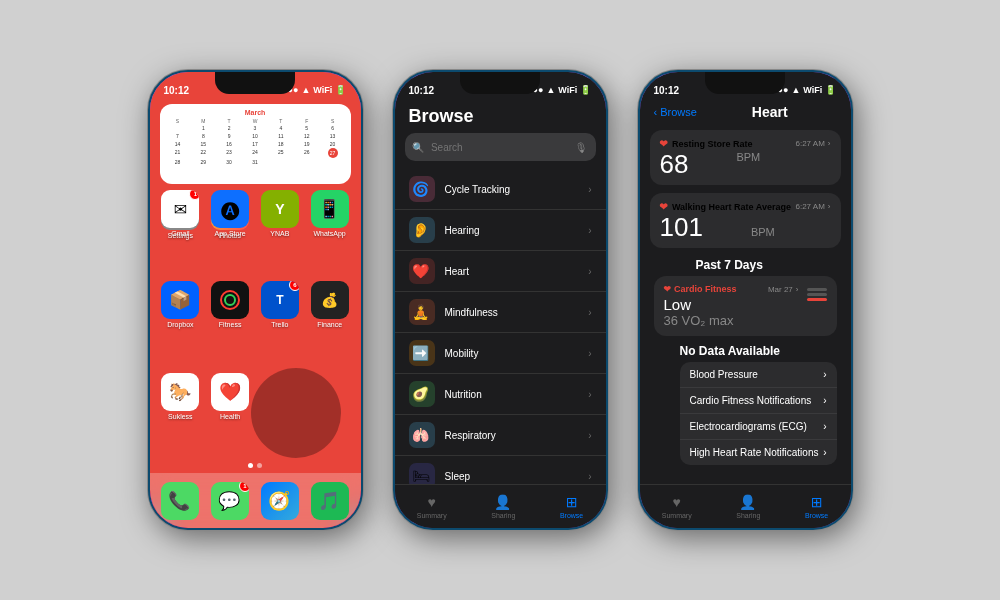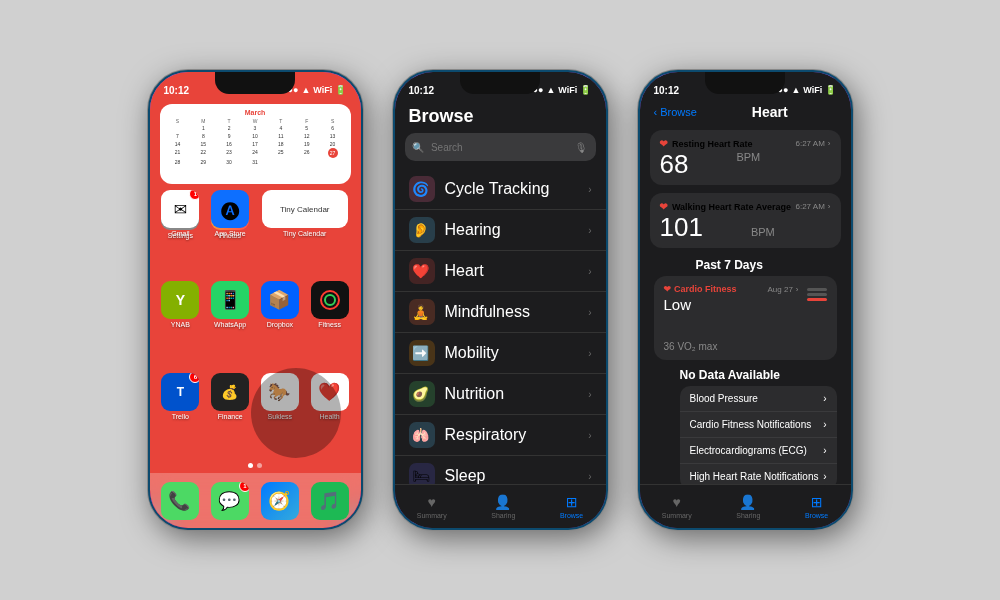--- a/index.html
+++ b/index.html
@@ -248,21 +248,21 @@
       height: 26px;
       border-radius: 7px;
       display: flex;
       align-items: center;
       justify-content: center;
       font-size: 14px;
       flex-shrink: 0;
     }
     .browse-item-label {
       flex: 1;
-      font-size: 16px;
+      font-size: 10px;
       color: white;
     }
     .browse-chevron { color: #666; font-size: 10px; }
 
     
     .tab-bar {
       height: 44px;
       background: #1c1c1e;
       border-top: 0.5px solid #333;
       display: flex;
@@ -335,21 +335,21 @@
     }
     .cardio-card-main { flex: 1; }
     .cardio-card-header {
       display: flex;
       align-items: center;
       justify-content: space-between;
     }
     .cardio-title { font-size: 9px; color: #e8443a; font-weight: 600; display: flex; align-items: center; gap: 3px; }
     .cardio-date { font-size: 8px; color: #888; display: flex; align-items: center; gap: 3px; }
     .cardio-level { font-size: 15px; font-weight: 400; color: white; margin-top: 2px; }
-    .cardio-sub { font-size: 10px; color: #888; margin-top: 28px; }
+    .cardio-sub { font-size: 13px; color: #888; }
     .cardio-bars {
       display: flex;
       flex-direction: column;
       gap: 2px;
       justify-content: center;
       margin-top: 4px;
     }
     .cardio-bar {
       width: 20px;
       height: 3px;
@@ -459,24 +459,20 @@
         <div class="icon-box" style="background:white; position:relative;">
           <span style="font-size:16px;">✉</span>
           <span class="badge">1</span>
         </div>
         <span class="icon-label">Gmail</span>
       </div>
       <div class="app-icon">
         <div class="icon-box" style="background:#0d6fff;">🅐</div>
         <span class="icon-label">App Store</span>
       </div>
-      <div class="app-icon" style="grid-column:span 2;">
-        <div style="width:86px; height:38px; background:white; border-radius:9px; display:flex; align-items:center; justify-content:center; font-size:8px; color:#333;">Tiny Calendar</div>
-        <span class="icon-label">Tiny Calendar</span>
-      </div>
 
       <div class="app-icon">
         <div class="icon-box" style="background:#84b000; color:white; font-size:14px; font-weight:700;">Y</div>
         <span class="icon-label">YNAB</span>
       </div>
       <div class="app-icon">
         <div class="icon-box" style="background:#25d366;">📱</div>
         <span class="icon-label">WhatsApp</span>
       </div>
       <div class="app-icon">
@@ -628,21 +624,21 @@
     </div>
     <div class="heart-header">
       <span class="back-btn">‹ <span>Browse</span></span>
       <span class="heart-title">Heart</span>
     </div>
 
     <div class="heart-card">
       <div class="heart-card-header">
         <div class="heart-card-title">
           <span class="heart-dot">❤</span>
-          <span>Resting Heart Rate</span>
+          <span>Resting Store Rate</span>
         </div>
         <div class="heart-card-time">
           <span>6:27 AM</span>
           <span>›</span>
         </div>
       </div>
       <div style="display:flex; align-items:flex-start; gap:4px;">
         <span class="heart-card-value">68</span>
         <span class="heart-card-unit">BPM</span>
       </div>
@@ -668,21 +664,21 @@
     <div class="past-7-section">
       <div class="past-7-title">Past 7 Days</div>
       <div class="cardio-card">
         <div class="cardio-card-main">
           <div class="cardio-card-header">
             <div class="cardio-title">
               <span>❤</span>
               <span>Cardio Fitness</span>
             </div>
             <div class="cardio-date">
-              <span>Aug 27</span>
+              <span>Mar 27</span>
               <span>›</span>
             </div>
           </div>
           <div class="cardio-level">Low</div>
           <div class="cardio-sub">36 VO₂ max</div>
         </div>
         <div class="cardio-bars">
           <div class="cardio-bar dim"></div>
           <div class="cardio-bar dim"></div>
           <div class="cardio-bar"></div>

